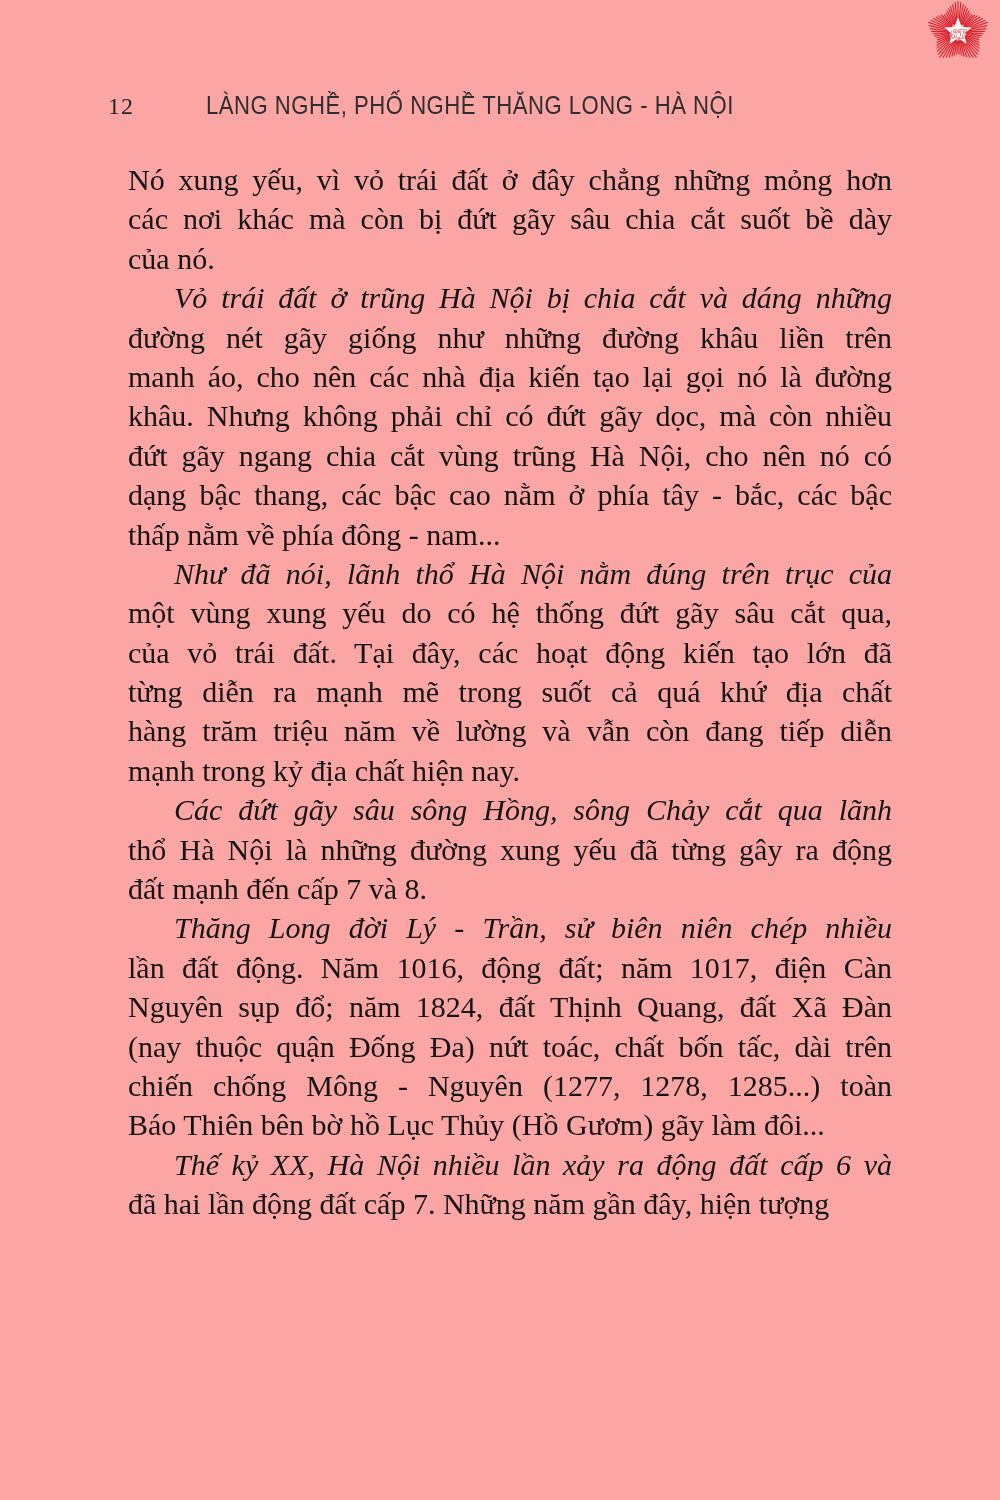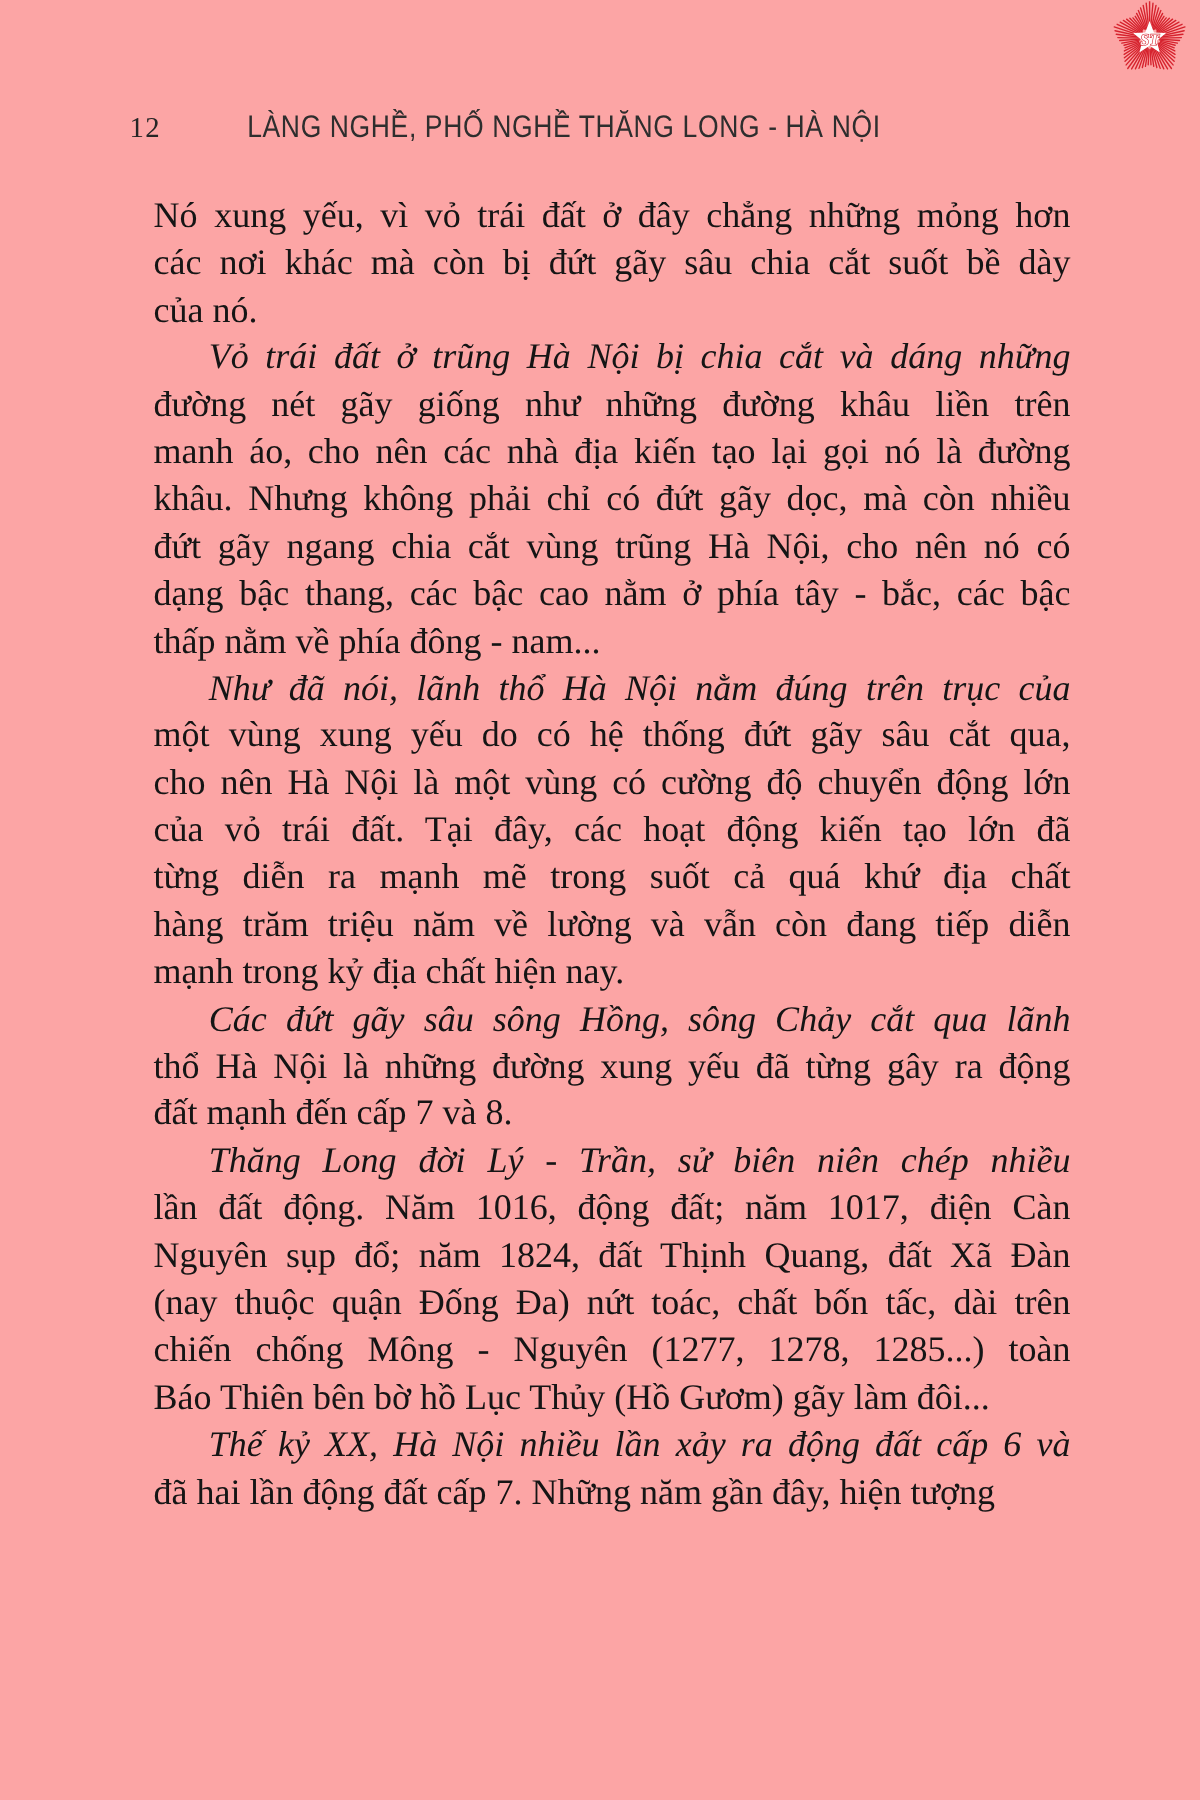--- a/index.html
+++ b/index.html
@@ -167,21 +167,20 @@
         <div class="line">đường nét gãy giống như những đường khâu liền trên</div>
         <div class="line">manh áo, cho nên các nhà địa kiến tạo lại gọi nó là đường</div>
         <div class="line">khâu. Nhưng không phải chỉ có đứt gãy dọc, mà còn nhiều</div>
         <div class="line">đứt gãy ngang chia cắt vùng trũng Hà Nội, cho nên nó có</div>
         <div class="line">dạng bậc thang, các bậc cao nằm ở phía tây - bắc, các bậc</div>
         <div class="line last">thấp nằm về phía đông - nam...</div>
       </div>
       <div class="para">
         <div class="line first-indent">Như đã nói, lãnh thổ Hà Nội nằm đúng trên trục của</div>
         <div class="line">một vùng xung yếu do có hệ thống đứt gãy sâu cắt qua,</div>
-        <div class="line">cho nên Hà Nội là một vùng có cường độ chuyển động lớn</div>
         <div class="line">của vỏ trái đất. Tại đây, các hoạt động kiến tạo lớn đã</div>
         <div class="line">từng diễn ra mạnh mẽ trong suốt cả quá khứ địa chất</div>
         <div class="line">hàng trăm triệu năm về lường và vẫn còn đang tiếp diễn</div>
         <div class="line last">mạnh trong kỷ địa chất hiện nay.</div>
       </div>
       <div class="para">
         <div class="line first-indent">Các đứt gãy sâu sông Hồng, sông Chảy cắt qua lãnh</div>
         <div class="line">thổ Hà Nội là những đường xung yếu đã từng gây ra động</div>
         <div class="line last">đất mạnh đến cấp 7 và 8.</div>
       </div>

